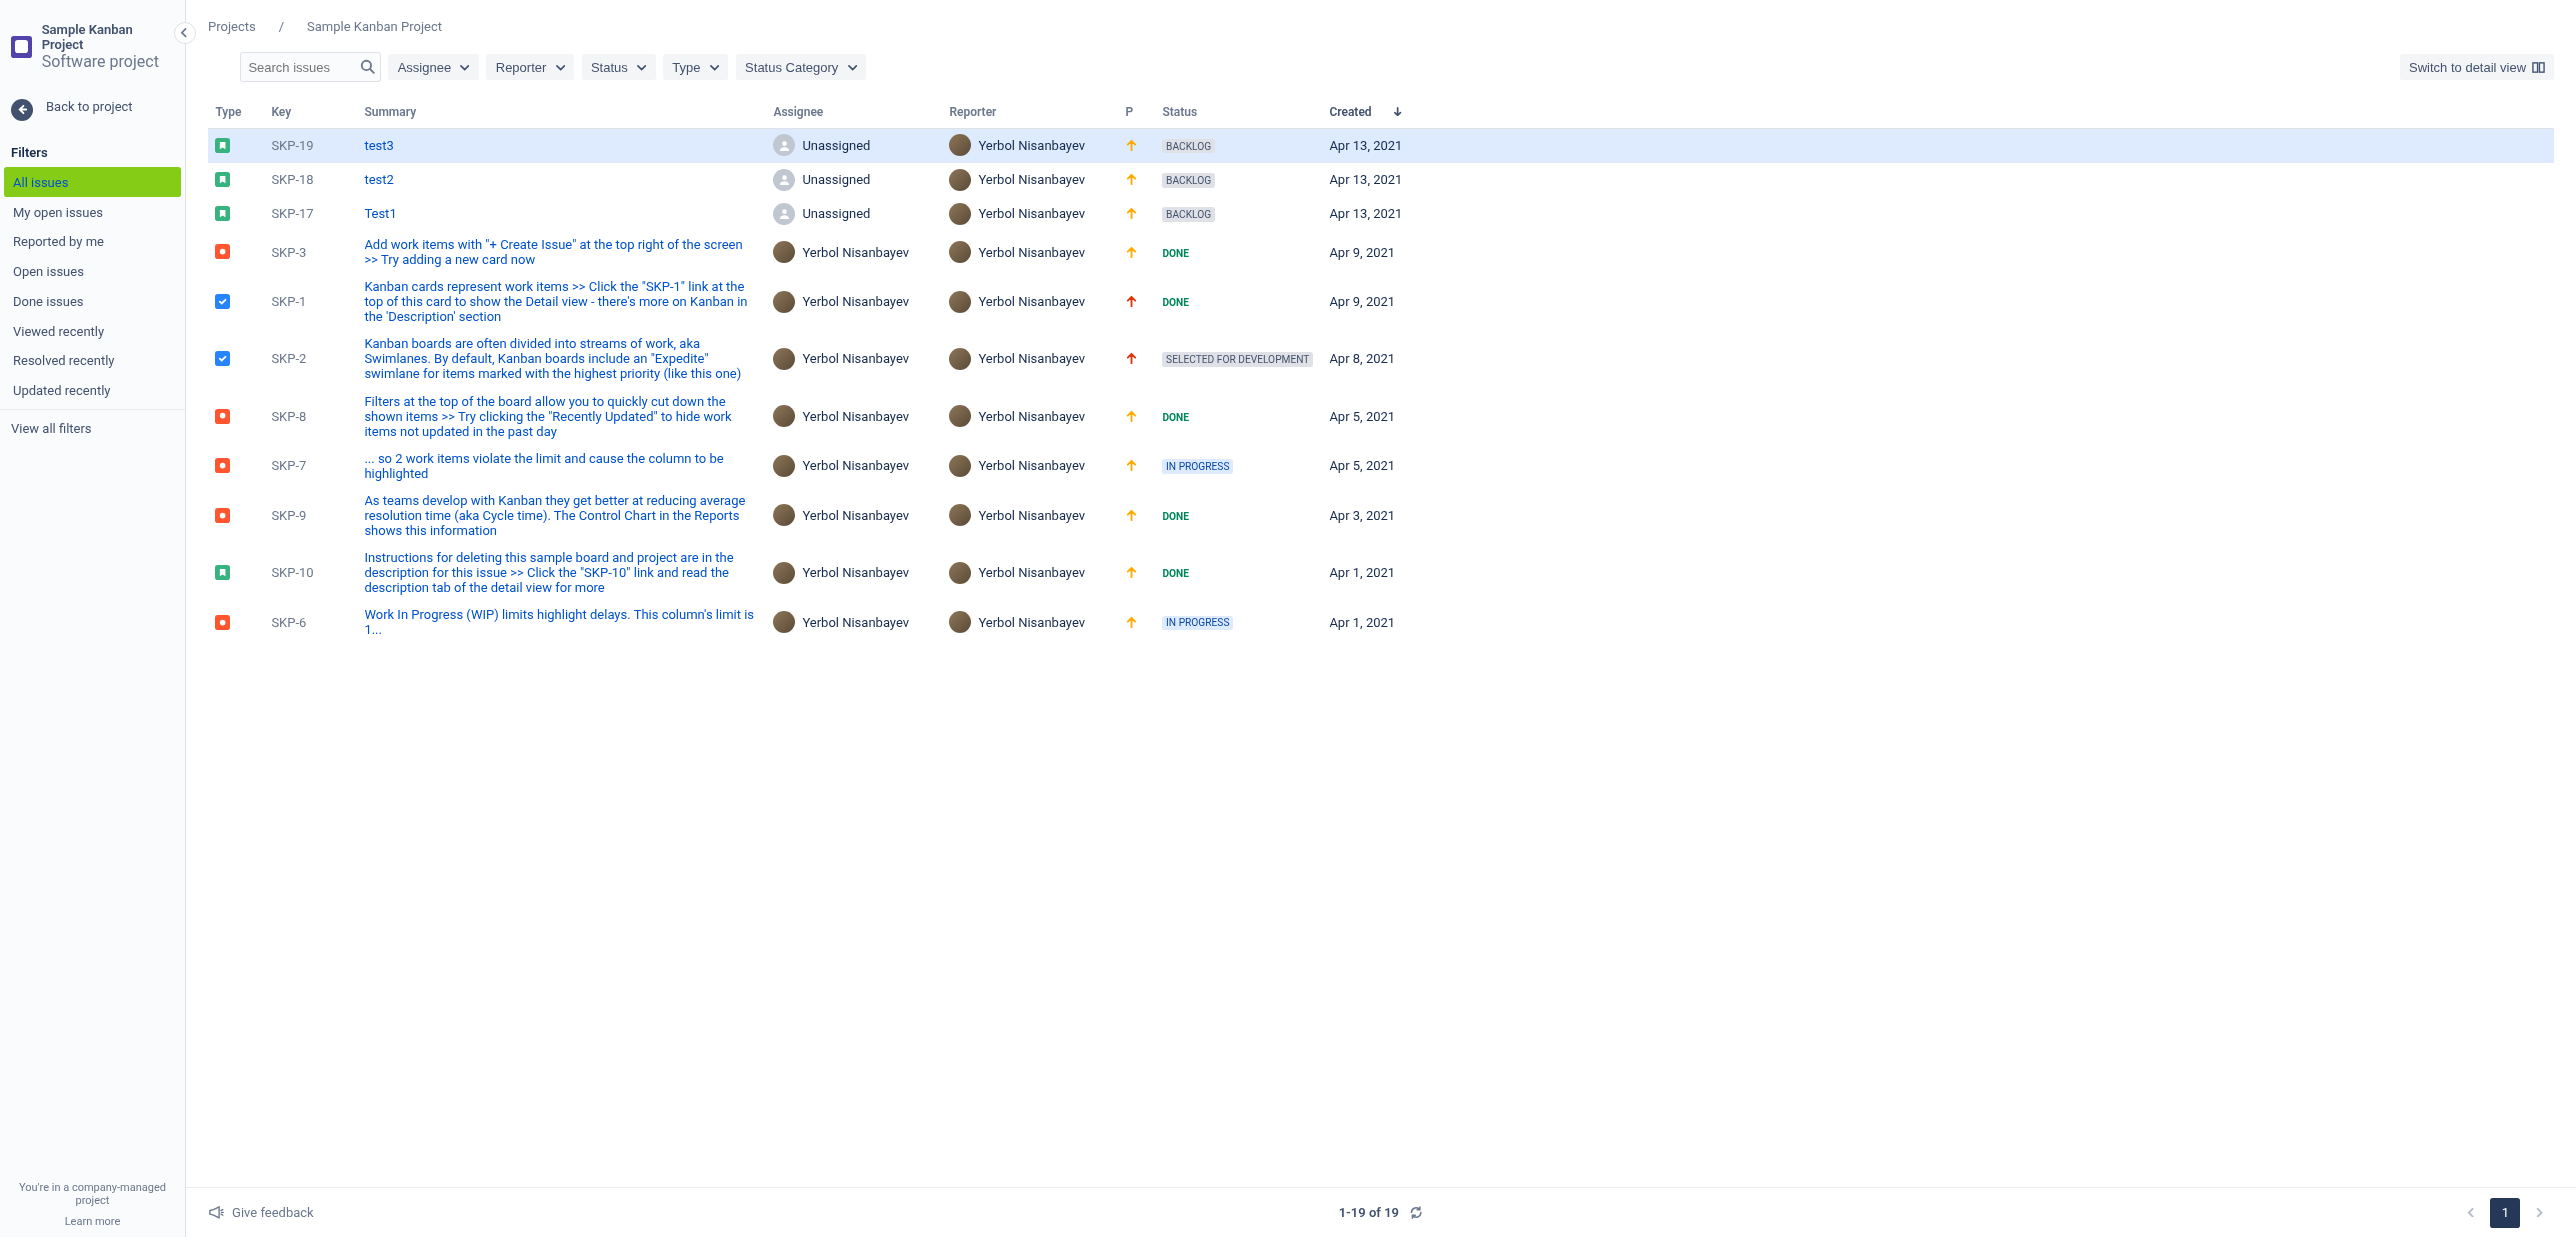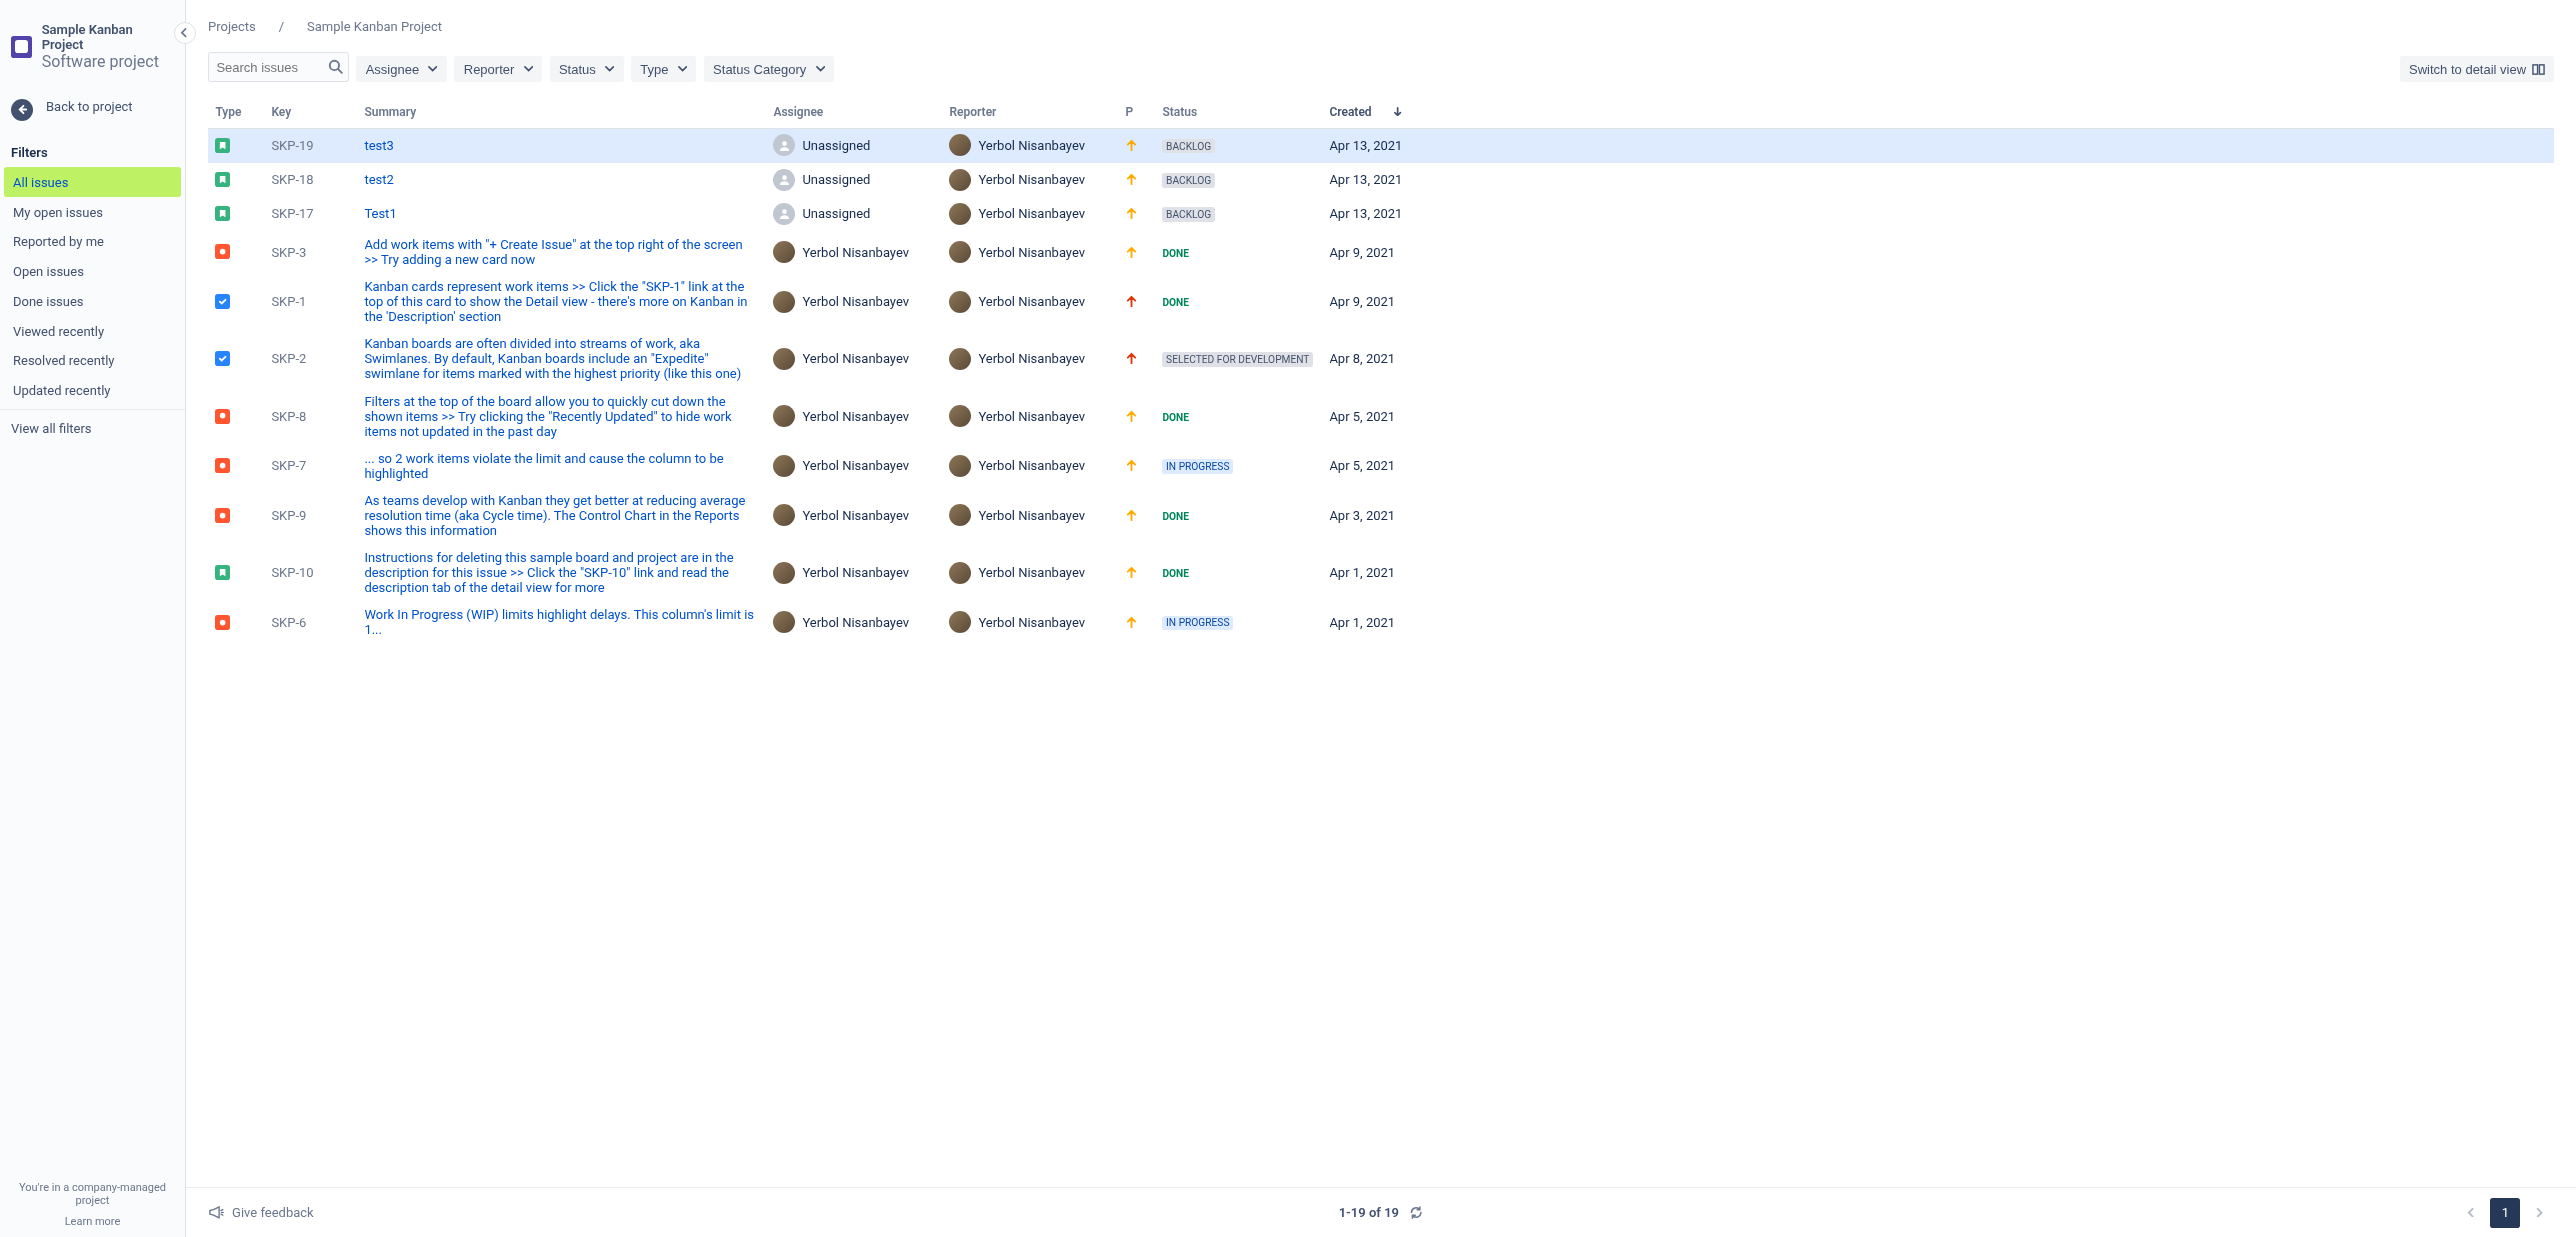--- a/index.html
+++ b/index.html
@@ -11,35 +11,35 @@
 .proj-icon { width: 22px; height: 22px; background: #5243AA; border-radius: 2.8px; display: flex; align-items: center; justify-content: center; position: relative; }
 .proj-icon-inner { width: 13px; height: 13px; background: #fff; border-radius: 2.8px; display: flex; align-items: center; justify-content: center; }
 .proj-title-wrap { display: flex; flex-direction: column; }
 .proj-title { font-size: 13px; font-weight: 600; color: #42526E; }
 .proj-sub { font-size: 16px; color: #6B778C; }
 .back-link { display: flex; gap: 13px; padding: 9.3px 11px; cursor: pointer; color: #42526E; font-size: 13px; margin-top: 11px; }
 .back-circle { width: 22px; height: 22px; background: #42526E; border-radius: 50%; display: flex; align-items: center; justify-content: center; color: #fff; }
 .filters-heading { font-size: 13px; font-weight: 600; padding: 15px 11px 7.4px 11px; color: #172B4D; }
 .filter-list { padding: 0 3.7px; }
 .filter-item { padding: 7.4px 9.3px; border-radius: 2.8px; cursor: pointer; color: #42526E; font-size: 13px; }
-.filter-item.active { background: #bef264; color: #0052CC; }
+.filter-item.active { background: #84cc16; color: #0052CC; }
 .filter-all-link { padding: 11px; color: #42526E; font-size: 13px; cursor: pointer; border-top: 0.9px solid #EBECF0; margin-top: 3.7px; }
 .sidebar-footer { margin-top: auto; text-align: center; padding: 9.3px; font-size: 11px; color: #6B778C; }
 .sidebar-footer a { color: #6B778C; text-decoration: none; display: block; margin-top: 8px; }
 
 .main { flex: 1; display: flex; flex-direction: column; overflow: hidden; }
 .content { padding: 18.6px 22px 0 22px; flex: 1; display: flex; flex-direction: column; overflow: hidden; }
 .breadcrumb { display: flex; gap: 23px; color: #6B778C; font-size: 13px; align-items: center; }
 .breadcrumb a { color: #6B778C; text-decoration: none; }
 .title-row { display: flex; justify-content: space-between; align-items: center; margin-top: 3.7px; }
 .page-title { font-size: 22px; font-weight: 500; }
 .top-actions { display: flex; gap: 7.4px; }
 .btn { background: #F4F5F7; border: none; border-radius: 2.8px; padding: 5.6px 9.3px; font-size: 13px; color: #42526E; cursor: pointer; display: inline-flex; align-items: center; gap: 5.6px; }
 
-.toolbar { display: flex; gap: 7.4px; margin-top: 18.6px; align-items: flex-end; }
+.toolbar { display: flex; gap: 7.4px; margin-top: 18.6px; align-items: center; margin-left: 32px; }
 .search-wrap { position: relative; width: 141px; }
 .search-input { width: 100%; height: 30px; border: 1.9px solid #DFE1E6; border-radius: 2.8px; padding: 0 26px 0 7.4px; font-size: 13px; background: #FAFBFC; }
 .search-icon-wrap { position: absolute; right: 5.6px; top: 5.6px; color: #6B778C; }
 .filter-btn { background: #F4F5F7; border: none; border-radius: 2.8px; padding: 5.6px 9.3px; font-size: 13px; color: #42526E; cursor: pointer; display: inline-flex; align-items: center; gap: 9.3px; }
 .toolbar-spacer { flex: 1; }
 
 .table-wrap { margin-top: 15px; flex: 1; overflow-y: auto; }
 table { width: 100%; border-collapse: collapse; }
 thead th { text-align: left; font-weight: 600; font-size: 12px; color: #6B778C; padding: 7.4px 7.4px 9.3px 7.4px; border-bottom: 1.9px solid #DFE1E6; white-space: nowrap; }
 thead th.sorted { color: #42526E; }

